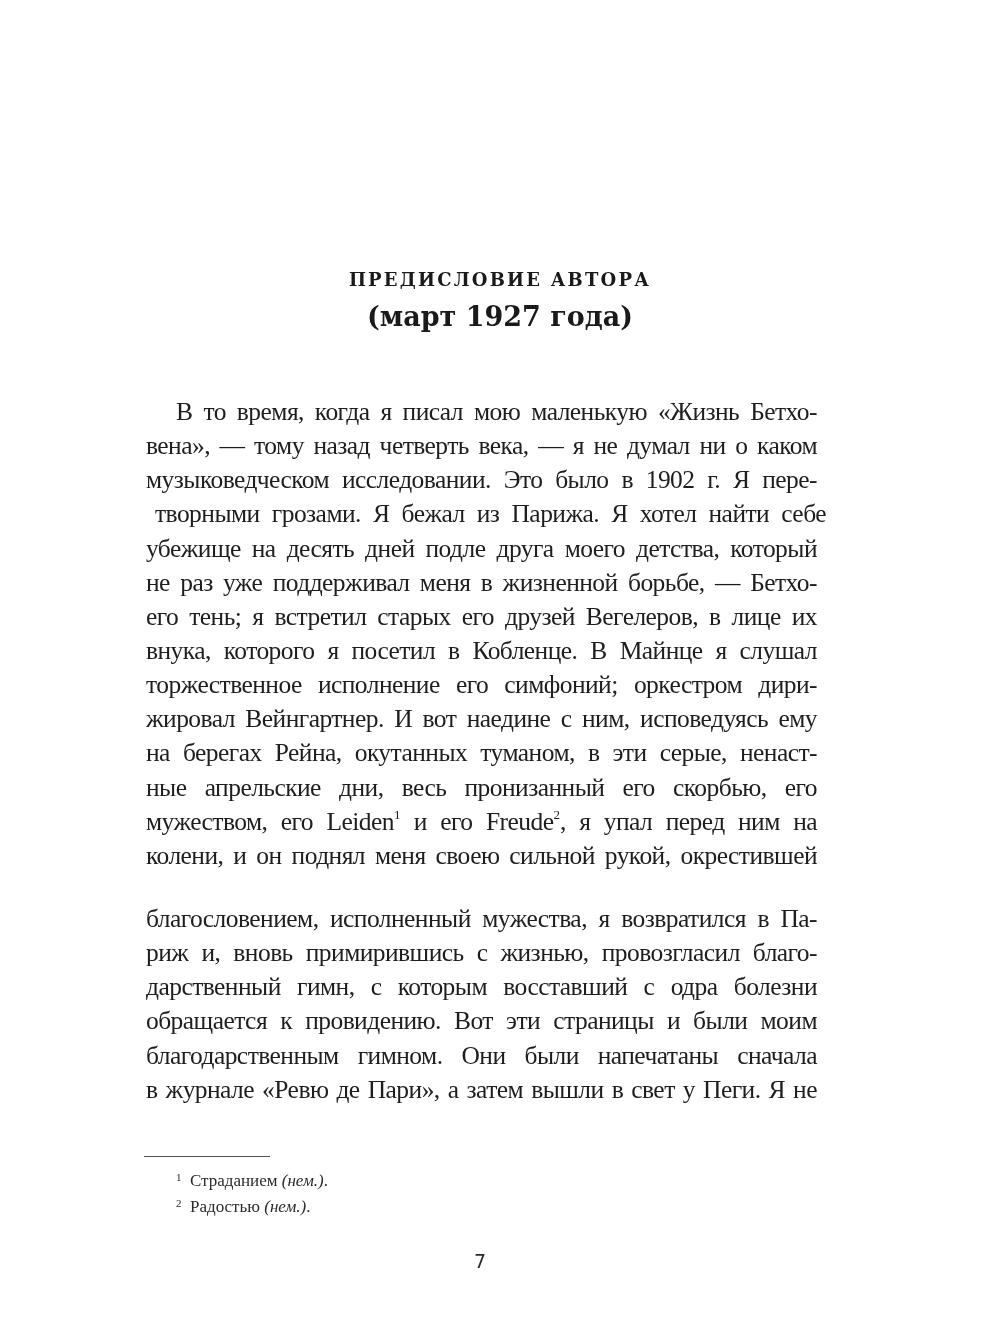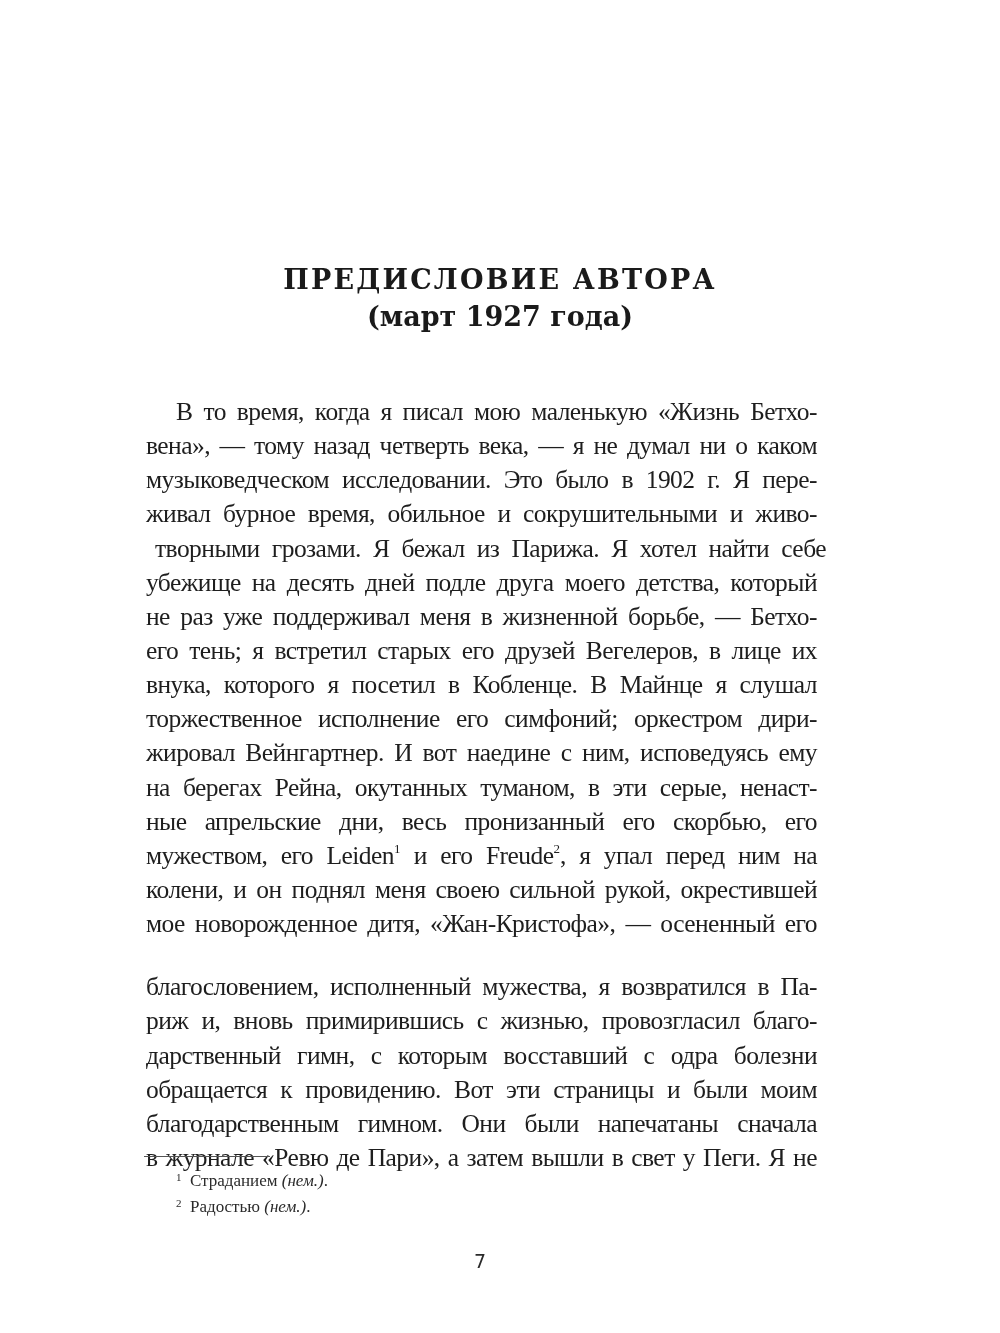--- a/index.html
+++ b/index.html
@@ -22,21 +22,21 @@
   }
   .heading {
     position: absolute;
     left: 0; width: 1000px;
     top: 262px;
     text-align: center;
   }
   .heading-title {
     font-family: "DejaVu Serif", "Liberation Serif", serif;
     font-weight: bold;
-    font-size: 27px;
+    font-size: 18px;
     letter-spacing: 2.2px;
     line-height: 36px;
     color: #1a1a1a;
   }
   .heading-subtitle {
     font-family: "DejaVu Serif", "Liberation Serif", serif;
     font-weight: bold;
     font-size: 27px;
     line-height: 38px;
     color: #1a1a1a;
@@ -114,33 +114,31 @@
 
   <div class="heading">
     <div class="heading-title">ПРЕДИСЛОВИЕ АВТОРА</div>
     <div class="heading-subtitle">(март 1927 года)</div>
   </div>
 
   <div class="body-text">
     <span class="line indent" style="display: block; width: 671px; box-sizing: border-box;">В то время, когда я писал мою маленькую «Жизнь Бетхо-</span>
     <span class="line" style="display: block; width: 671px; box-sizing: border-box;">вена», — тому назад четверть века, — я не думал ни о каком</span>
     <span class="line" style="display: block; width: 671px; box-sizing: border-box;">музыковедческом исследовании. Это было в 1902 г. Я пере-</span>
-    <span class="line" style="display: block; width: 671px; box-sizing: border-box;">живал бурное время, обильное и сокрушительными и живо-</span>
     <span class="line" style="display: block; width: 671px; box-sizing: border-box; margin-left: 9px;">творными грозами. Я бежал из Парижа. Я хотел найти себе</span>
     <span class="line" style="display: block; width: 671px; box-sizing: border-box;">убежище на десять дней подле друга моего детства, который</span>
     <span class="line" style="display: block; width: 671px; box-sizing: border-box;">не раз уже поддерживал меня в жизненной борьбе, — Бетхо-</span>
     <span class="line" style="display: block; width: 671px; box-sizing: border-box;">его тень; я встретил старых его друзей Вегелеров, в лице их</span>
     <span class="line" style="display: block; width: 671px; box-sizing: border-box;">внука, которого я посетил в Кобленце. В Майнце я слушал</span>
     <span class="line" style="display: block; width: 671px; box-sizing: border-box;">торжественное исполнение его симфоний; оркестром дири-</span>
     <span class="line" style="display: block; width: 671px; box-sizing: border-box;">жировал Вейнгартнер. И вот наедине с ним, исповедуясь ему</span>
     <span class="line" style="display: block; width: 671px; box-sizing: border-box;">на берегах Рейна, окутанных туманом, в эти серые, ненаст-</span>
     <span class="line" style="display: block; width: 671px; box-sizing: border-box;">ные апрельские дни, весь пронизанный его скорбью, его</span>
     <span class="line" style="display: block; width: 671px; box-sizing: border-box;"><span>мужеством, его Leiden</span><sup class="fn">1</sup><span> и его Freude</span><sup class="fn">2</sup><span>, я упал перед ним на</span></span>
     <span class="line" style="display: block; width: 671px; box-sizing: border-box;">колени, и он поднял меня своею сильной рукой, окрестившей</span>
-    <span class="line" style="display: block; width: 671px; box-sizing: border-box;">мое новорожденное дитя, «Жан-Кристофа», — осененный его</span>
     <span class="line" style="display: block; width: 671px; box-sizing: border-box; margin-top: 29px;">благословением, исполненный мужества, я возвратился в Па-</span>
     <span class="line" style="display: block; width: 671px; box-sizing: border-box;">риж и, вновь примирившись с жизнью, провозгласил благо-</span>
     <span class="line" style="display: block; width: 671px; box-sizing: border-box;">дарственный гимн, с которым восставший с одра болезни</span>
     <span class="line" style="display: block; width: 671px; box-sizing: border-box;">обращается к провидению. Вот эти страницы и были моим</span>
     <span class="line" style="display: block; width: 671px; box-sizing: border-box;">благодарственным гимном. Они были напечатаны сначала</span>
     <span class="line last" style="display: block; width: 671px; box-sizing: border-box;">в журнале «Ревю де Пари», а затем вышли в свет у Пеги. Я не</span>
   </div>
 
   <div class="fn-rule"></div>
 

